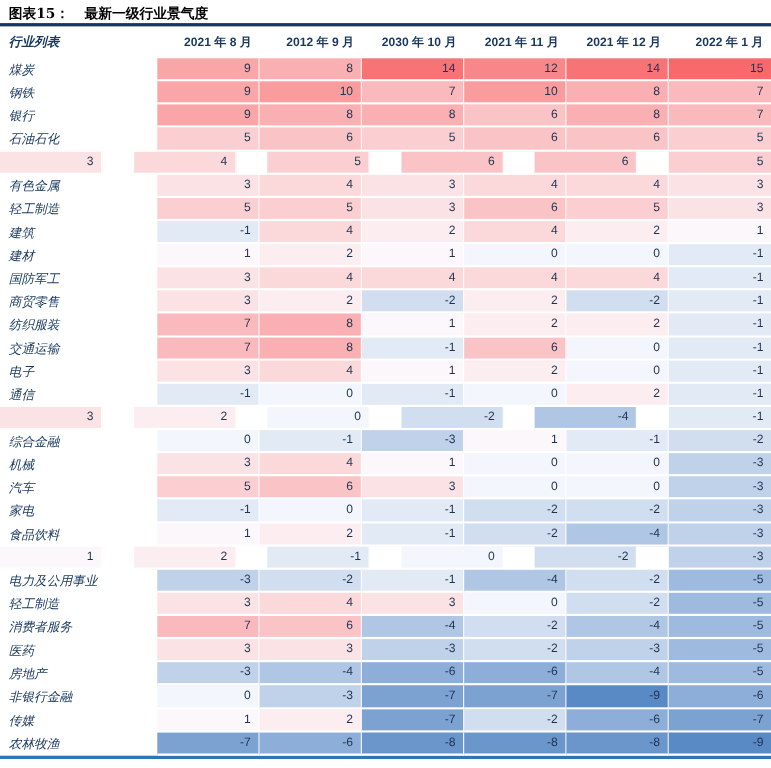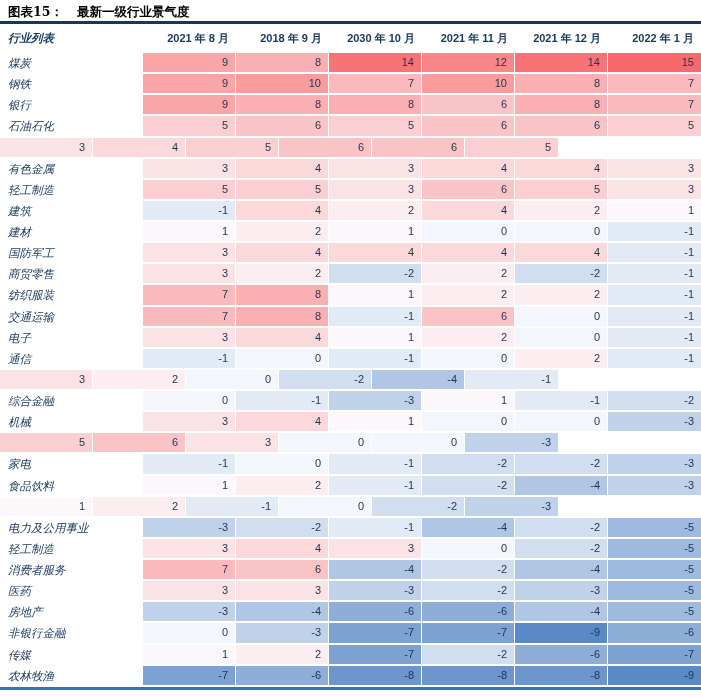--- a/index.html
+++ b/index.html
@@ -20,21 +20,21 @@
   .th-first{
     width:143px;box-sizing:border-box;padding-left:8px;
     font-family:"DejaVu Serif",serif;font-style:italic;font-weight:bold;
     font-size:11.5px;color:#17375E;
   }
   .th-month{
     width:93px;box-sizing:border-box;text-align:right;padding-right:7px;
     font-size:11px;font-weight:bold;color:#17375E;white-space:nowrap;
   }
   .tbody{height:634px;}
-  .trow{display:flex;height:21.13px;}
+  .trow{display:flex;height:21.13px;justify-content:space-between;}
   .td-label{
     width:143px;box-sizing:border-box;padding-left:8px;
     font-family:"DejaVu Serif",serif;font-style:italic;
     font-size:11.5px;color:#17375E;line-height:20px;white-space:nowrap;overflow:hidden;
   }
   .td-cell{
     width:93px;box-sizing:border-box;text-align:right;
     padding-right:7px;font-size:11px;color:#1F3350;
     border-right:1px solid #fff;border-bottom:2px solid #fff;
     line-height:19px;
@@ -56,21 +56,21 @@
     <span class="title-label">图表15：</span>
     <span class="title-text">最新一级行业景气度</span>
   </div>
 
   <div class="title-rule"></div>
 
   <div class="thead">
     <div class="th-first">行业列表</div>
 
   <div class="th-month">2021 年 8 月</div>
-      <div class="th-month">2018 年 9 月</div>
+      <div class="th-month">2012 年 9 月</div>
       <div class="th-month">2030 年 10 月</div>
       <div class="th-month">2021 年 11 月</div>
       <div class="th-month">2021 年 12 月</div>
       <div class="th-month">2022 年 1 月</div>
     </div>
 
   <div class="tbody" id="tbody">
 
   <div class="trow">
         <div class="td-label">煤炭</div>
@@ -226,20 +226,21 @@
       <div class="trow">
         <div class="td-label">机械</div>
         <div class="td-cell" style="background: rgb(251, 227, 229);">3</div>
         <div class="td-cell" style="background: rgb(251, 217, 219);">4</div>
         <div class="td-cell" style="background: rgb(252, 247, 250);">1</div>
         <div class="td-cell" style="background: rgb(243, 246, 252);">0</div>
         <div class="td-cell" style="background: rgb(243, 246, 252);">0</div>
         <div class="td-cell last" style="background: rgb(192, 210, 234);">-3</div>
       </div>
       <div class="trow">
+        <div class="td-label">汽车</div>
         <div class="td-cell" style="background: rgb(251, 206, 209);">5</div>
         <div class="td-cell" style="background: rgb(250, 196, 199);">6</div>
         <div class="td-cell" style="background: rgb(251, 227, 229);">3</div>
         <div class="td-cell" style="background: rgb(243, 246, 252);">0</div>
         <div class="td-cell" style="background: rgb(243, 246, 252);">0</div>
         <div class="td-cell last" style="background: rgb(192, 210, 234);">-3</div>
       </div>
       <div class="trow">
         <div class="td-label">家电</div>
         <div class="td-cell" style="background: rgb(226, 234, 246);">-1</div>

